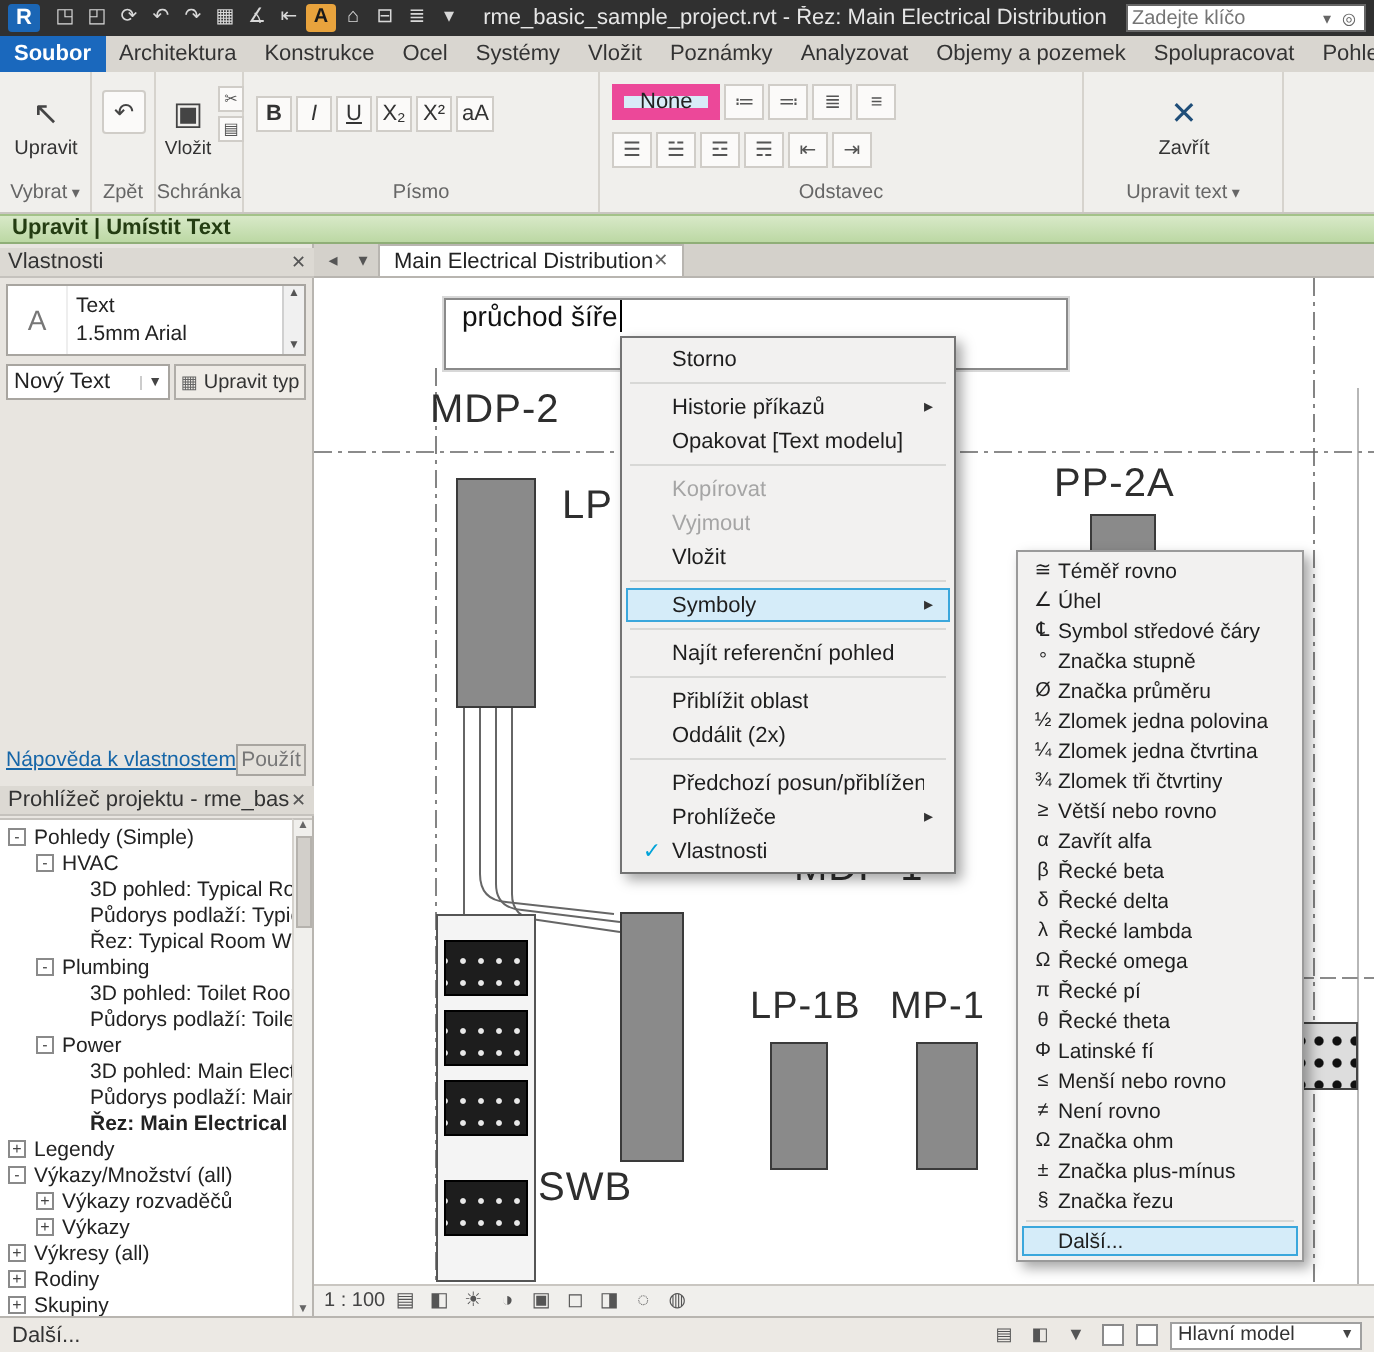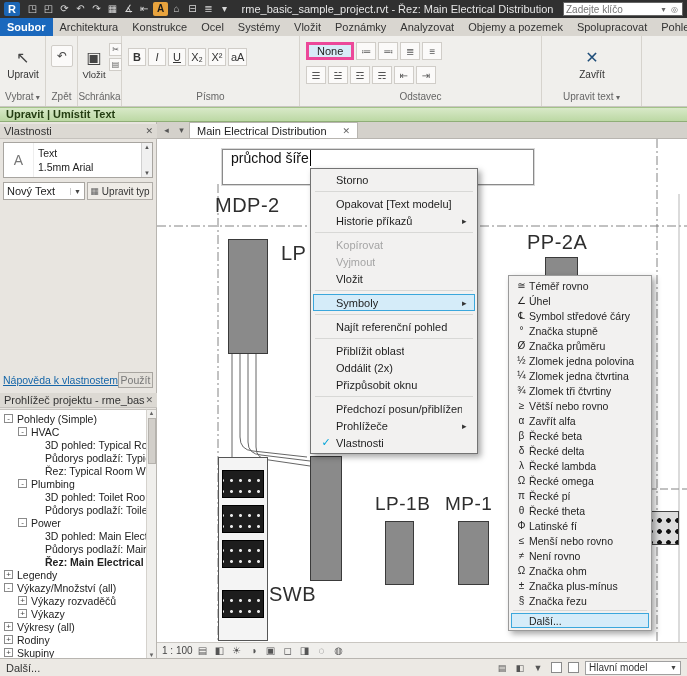--- a/index.html
+++ b/index.html
@@ -42,21 +42,21 @@
 #btn-vlozit{left:2px;top:3px;width:28px;height:50px}
 .minis{position:absolute;left:31px;top:7px;display:flex;flex-direction:column;gap:2px}
 .mini{width:13px;height:13px;border:1px solid #d0cdc8;background:#fbfaf9;font-size:8px;line-height:11px;text-align:center;color:#555}
 .btnrow{position:absolute;display:flex;gap:2px;align-items:center}
 #pismo-row{left:6px;top:12px}
 #odst-row1{left:6px;top:6px}
 #odst-row2{left:6px;top:30px}
 .fbtn{min-width:18px;height:18px;border:1px solid #d0cdc8;background:#fbfaf9;font-size:11px;display:flex;align-items:center;justify-content:center;padding:0 2px;color:#333}
 .fbtn.b{font-weight:bold}.fbtn.i{font-style:italic}.fbtn.u{text-decoration:underline}
 .lbtn{width:20px;height:18px;border:1px solid #d0cdc8;background:#fbfaf9;font-size:10px;display:flex;align-items:center;justify-content:center;color:#555}
-#none-btn{height:18px;padding:0 8px;background:#d8ecf8;border:3px solid #ec4899;font-size:11px;display:flex;align-items:center;color:#222}
+#none-btn{height:18px;padding:0 8px;background:#d8ecf8;border:6px solid #ec4899;font-size:11px;display:flex;align-items:center;color:#222}
 #btn-zavrit{left:28px;top:3px;width:44px;height:50px}
 #btn-zavrit .bicon{color:#1f4e79;font-weight:bold}
 
 
 .modebar{position:absolute;left:0;top:107px;width:687px;height:15px;background:linear-gradient(#d8e9c8,#bcd8a4);border-top:1px solid #a3c289;border-bottom:1px solid #8fae77;font-size:11px;color:#243d12;padding:0 6px;line-height:13px;font-weight:bold}
 
 
 .leftcol{position:absolute;left:0;top:122px;width:157px;height:536px;background:#e8e5e0;border-right:1px solid #b8b5b0}
 .phead{position:absolute;left:0;width:157px;height:15px;display:flex;align-items:center;padding:0 4px;background:#dcd9d3;border-bottom:1px solid #c5c2bd;font-size:11px;color:#333}
 #props-head{top:2px}
@@ -81,21 +81,21 @@
 .texp{width:9px;height:9px;border:1px solid #8a8a8a;font-size:8px;line-height:7px;text-align:center;margin-right:4px;background:#fff;color:#444;flex:none}
 .texp:empty{border-color:transparent;background:transparent}
 .tsb{position:absolute;right:0;top:287px;width:10px;height:249px;background:#f0efec;border-left:1px solid #d5d2cd;border-top:1px solid #c5c2bd;display:flex;flex-direction:column;align-items:center;font-size:6px;color:#666}
 .tsb .thumbzone{flex:1;width:100%;display:flex;justify-content:center}
 .tsb .thumb{width:8px;height:46px;background:#d2cfca;border:1px solid #b5b2ad;margin-top:2px}
 
 
 .canvas{position:absolute;left:157px;top:122px;width:530px;height:536px;background:#fff}
 .doctabs{position:absolute;left:0;top:0;width:530px;height:17px;background:#d4d1cb;display:flex;align-items:flex-end;border-bottom:1px solid #b8b5b0;padding-left:2px}
 .dticon{width:15px;text-align:center;font-size:9px;color:#555;line-height:16px}
-.doctab{height:16px;background:#fff;border:1px solid #b8b5b0;border-bottom:none;display:flex;align-items:center;gap:16px;padding:0 7px;font-size:11px;color:#222}
+.doctab{height:16px;background:#fff;border:1px solid #b8b5b0;border-bottom:none;display:flex;align-items:center;gap:0;padding:0 7px;font-size:11px;color:#222}
 .doctab .x{font-size:9px;color:#666}
 .drawing{position:absolute;left:0;top:17px;width:530px;height:503px;background:#fff;overflow:hidden}
 .drawing svg{position:absolute;left:0;top:0}
 .panelrect{position:absolute;background:#8a8a8a;border:1px solid #3a3a3a}
 #mdp2-panel{left:71px;top:100px;width:40px;height:115px}
 #pp2a-panel{left:388px;top:118px;width:33px;height:34px}
 #mdp1-panel{left:153px;top:317px;width:32px;height:125px}
 #lp1b-panel{left:228px;top:382px;width:29px;height:64px}
 #mp1-panel{left:301px;top:382px;width:31px;height:64px}
 #swb-box{position:absolute;left:61px;top:318px;width:50px;height:184px;border:1px solid #555;background:#f4f4f4}
@@ -517,32 +517,32 @@
         <span class="clabel">Storno</span>
         <span class="carrow" able="false"></span>
       </div>
 
       <div class="citem sep">
         
         
         
       </div>
 
+      <div class="citem hassub">
+        <span class="check"></span>
+        <span class="clabel">Historie příkazů</span>
+        <span class="carrow" able="false"></span>
+      </div>
+
       <div class="citem">
         <span class="check"></span>
         <span class="clabel">Opakovat [Text modelu]</span>
         <span class="carrow" able="false"></span>
       </div>
 
-      <div class="citem hassub">
-        <span class="check"></span>
-        <span class="clabel">Historie příkazů</span>
-        <span class="carrow" able="false"></span>
-      </div>
-
       <div class="citem sep">
         
         
         
       </div>
 
       <div class="citem disabled">
         <span class="check"></span>
         <span class="clabel">Kopírovat</span>
         <span class="carrow" able="false"></span>
@@ -595,25 +595,20 @@
         <span class="clabel">Přiblížit oblast</span>
         <span class="carrow" able="false"></span>
       </div>
 
       <div class="citem">
         <span class="check"></span>
         <span class="clabel">Oddálit (2x)</span>
         <span class="carrow" able="false"></span>
       </div>
 
-      <div class="citem">
-        <span class="check"></span>
-        <span class="clabel">Přizpůsobit oknu</span>
-        <span class="carrow" able="false"></span>
-      </div>
 
       <div class="citem sep">
         
         
         
       </div>
 
       <div class="citem">
         <span class="check"></span>
         <span class="clabel">Předchozí posun/přiblížení pohledu</span>

